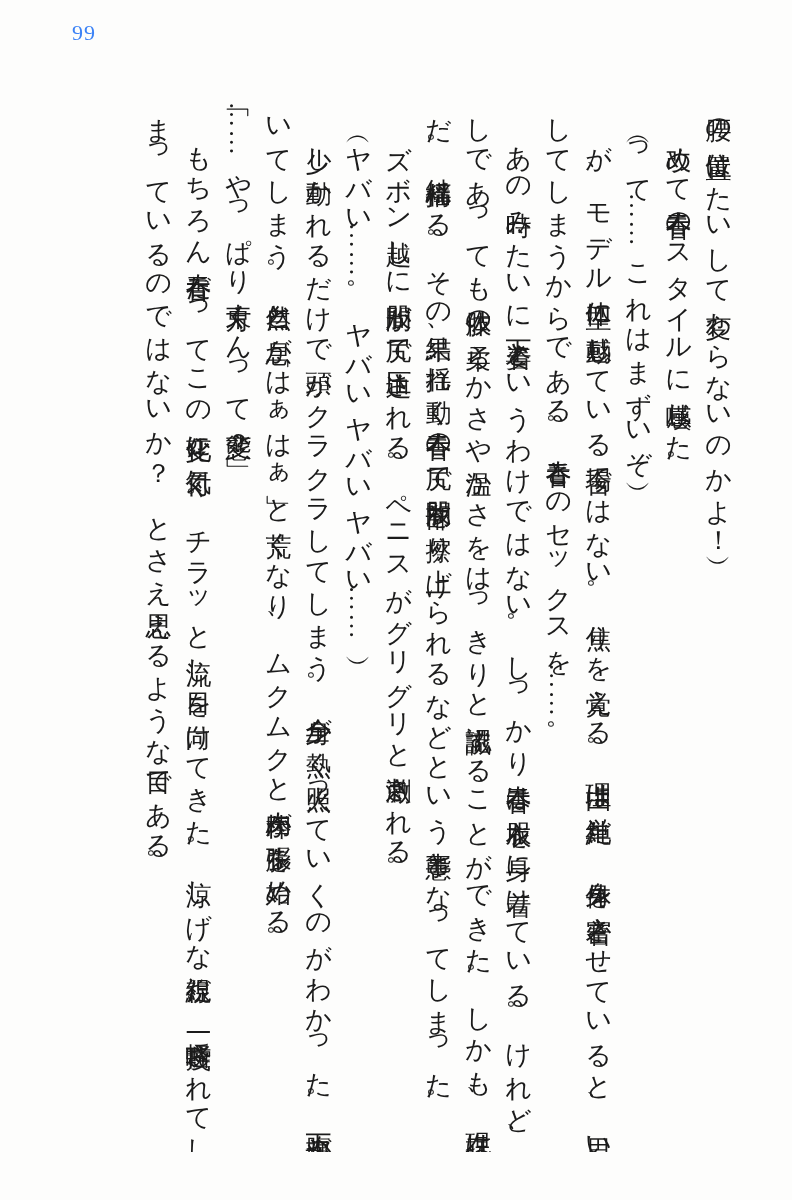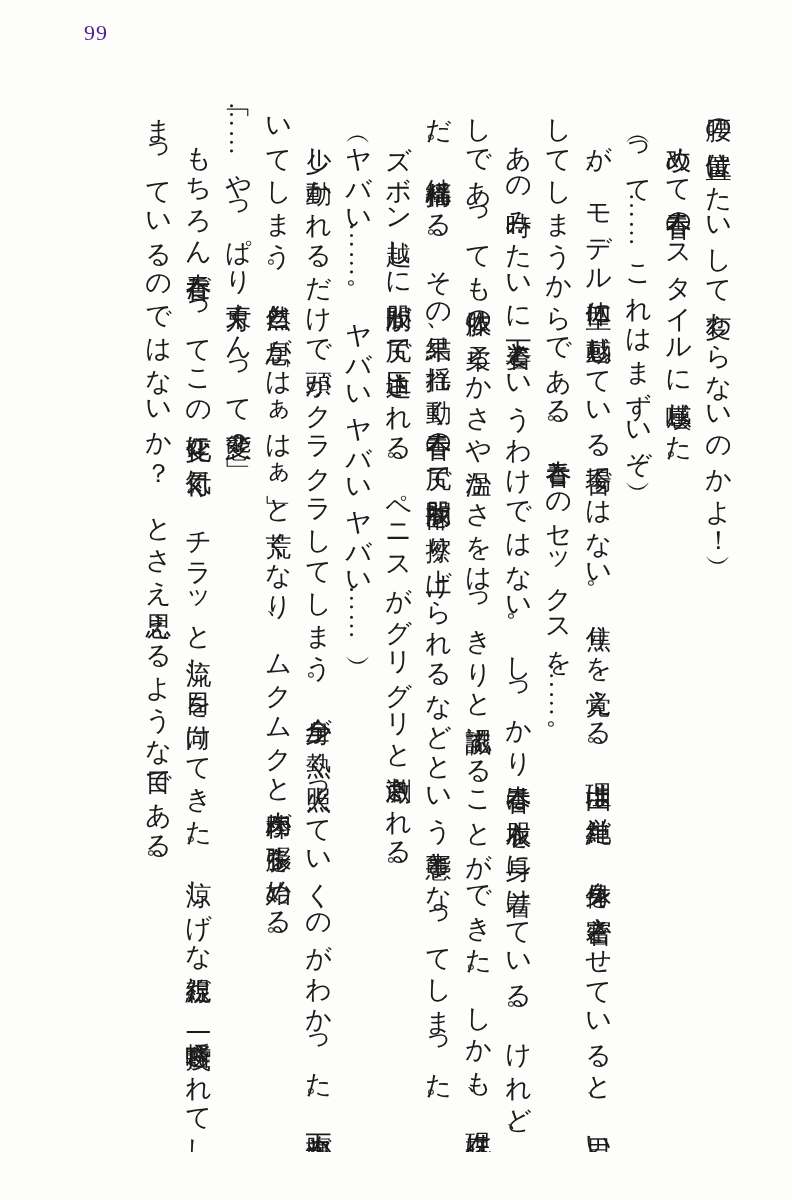--- a/index.html
+++ b/index.html
@@ -15,23 +15,23 @@
   }
   .page {
     position: relative;
     width: 792px;
     height: 1200px;
     background: #fdfdfc;
   }
   .page-number {
     position: absolute;
     top: 20px;
-    left: 84px;
+    left: 72px;
     font-size: 22px;
-    color: #4c1d95;
+    color: #3b82f6;
     letter-spacing: 1px;
   }
   .text-block {
     position: absolute;
     top: 100px;
     right: 54px;
     height: 1052px;
     width: 684px;
     writing-mode: vertical-rl;
     text-orientation: mixed;

